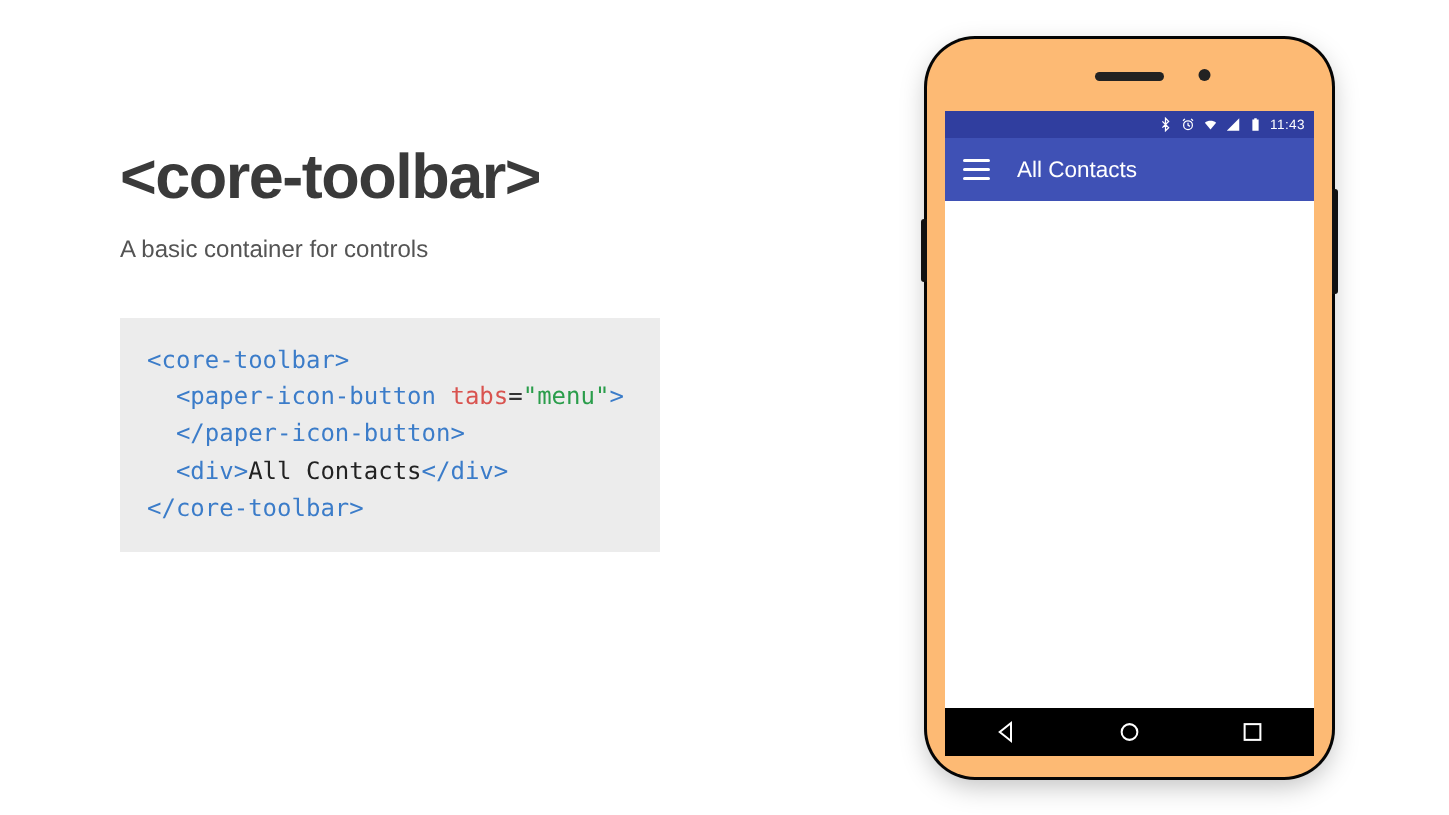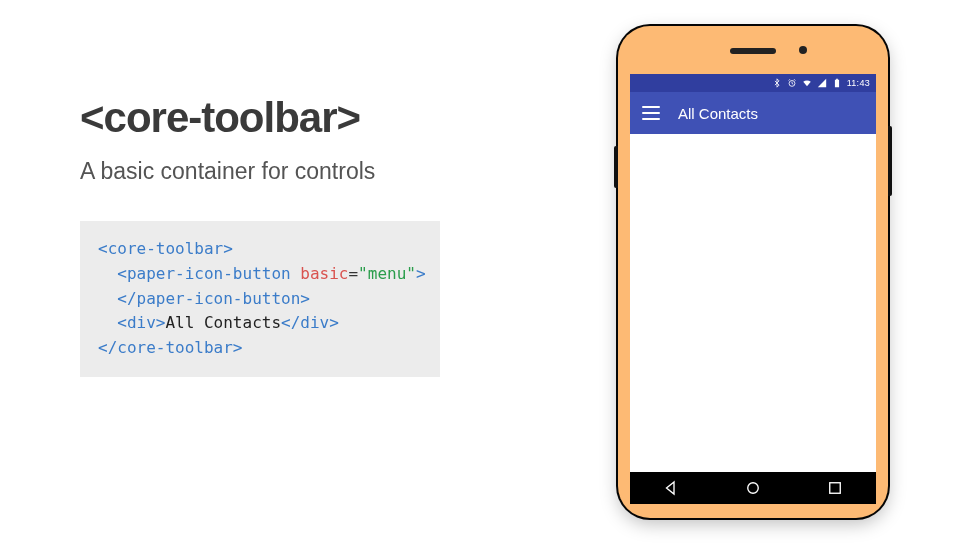--- a/index.html
+++ b/index.html
@@ -2,21 +2,21 @@
 <html><head>
 <meta charset="utf-8">
 <style>
   * { box-sizing: border-box; margin: 0; padding: 0; }
   html, body { width: 966px; height: 543px; font-family: "Helvetica Neue", Arial, sans-serif; background: #fff; color: #333; }
   .slide { position: relative; width: 966px; height: 543px; background: #fff; overflow: hidden; }
 
   
   .left { position: absolute; left: 80px; top: 82px; width: 400px; margin-top: 12px; }
   h1 { font-weight: 700; font-size: 42px; color: #3a3a3a; letter-spacing: -1px; margin-bottom: 14px; }
-  .subtitle { font-size: 23px; line-height: 1.35; color: #545454; font-weight: 400; margin-bottom: 34px; }
+  .subtitle { font-size: 16px; line-height: 1.35; color: #545454; font-weight: 400; margin-bottom: 34px; }
 
   
   .code { background: #ececec; padding: 16px 18px; font-family: "Menlo","Consolas",monospace; font-size: 16px; line-height: 1.55; white-space: pre; color: #333; width: 360px; }
   .tag  { color: #3b7cc9; }
   .attr { color: #d9534f; }
   .val  { color: #2a9d4b; }
   .txt  { color: #222; }
 
   
   .phone-wrap { position: absolute; right: 78px; top: 26px; }
@@ -59,21 +59,21 @@
 
 <div class="slide">
 
   <div class="left">
     <h1>&lt;core-toolbar&gt;</h1>
     <p class="subtitle">
       <span>A basic container for controls</span><br>
     </p>
 
     <div class="code"><span class="tag">&lt;core-toolbar&gt;</span>
-<span class="tag">  &lt;paper-icon-button</span><span> </span><span class="attr">basic</span><span>=</span><span class="val">"menu"</span><span class="tag">&gt;</span>
+<span class="tag">  &lt;paper-icon-button</span><span> </span><span class="attr">tabs</span><span>=</span><span class="val">"menu"</span><span class="tag">&gt;</span>
 <span class="tag">  &lt;/paper-icon-button&gt;</span>
 <span class="tag">  &lt;div&gt;</span><span class="txt">All Contacts</span><span class="tag">&lt;/div&gt;</span>
 <span class="tag">&lt;/core-toolbar&gt;</span></div>
   </div>
 
   <div class="phone-wrap">
     <div class="phone">
       <div class="earpiece"></div>
       <div class="front-cam"></div>
 

